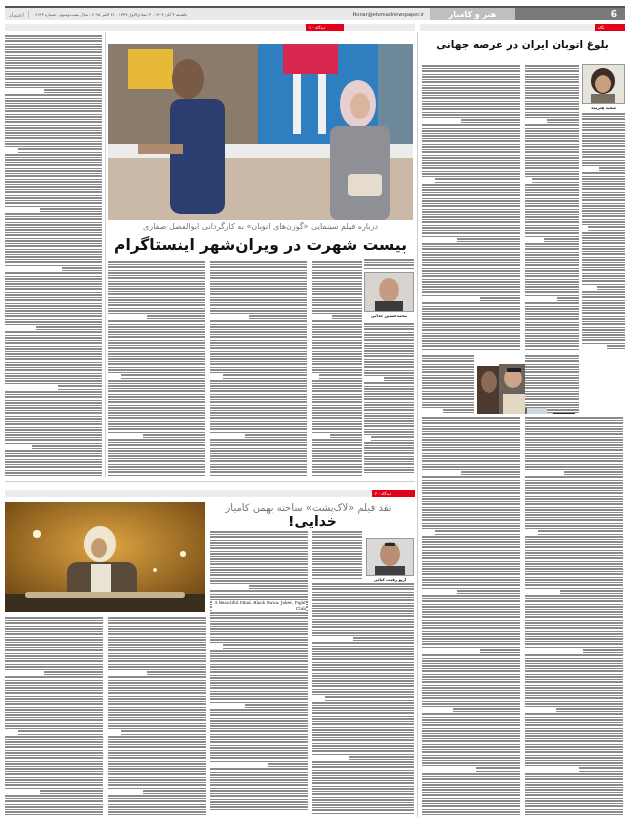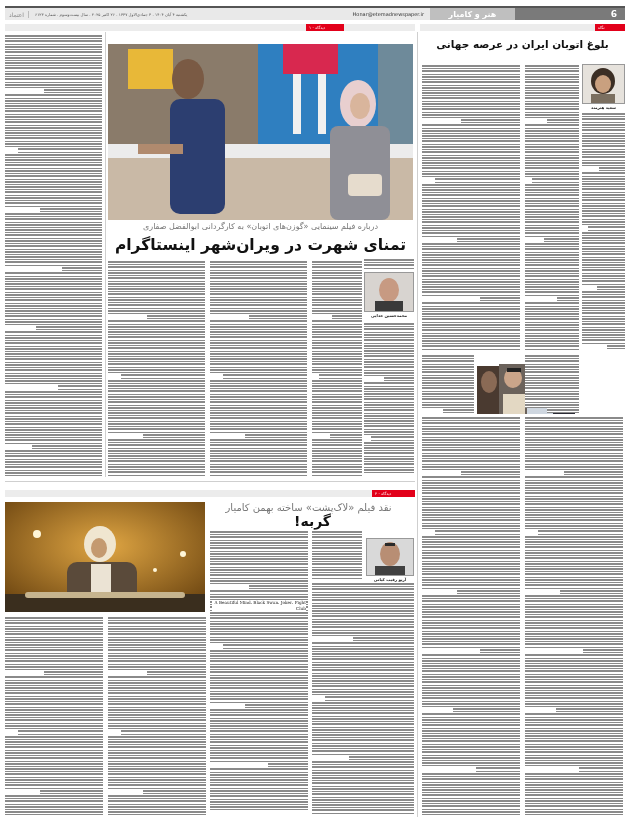--- a/index.html
+++ b/index.html
@@ -145,21 +145,21 @@
     <rect x="62" y="55" width="55" height="115" rx="10" fill="#2c3e70"></rect>
     <rect x="30" y="100" width="45" height="10" fill="#b08a6e"></rect>
     <ellipse cx="250" cy="60" rx="18" ry="24" fill="#e8cfcf"></ellipse>
     <ellipse cx="252" cy="62" rx="10" ry="13" fill="#d9b59c"></ellipse>
     <rect x="222" y="82" width="60" height="94" rx="8" fill="#8f8f96"></rect>
     <rect x="240" y="130" width="34" height="22" rx="4" fill="#e6dccd"></rect>
   </svg>
 </div>
 
 <div class="subhead" style="left:108px; top:222px; width:305px; font-size:8px;">درباره فیلم سینمایی «گوزن‌های اتوبان» به کارگردانی ابوالفضل صفاری</div>
-<div class="headline" style="left:108px; top:234px; width:305px; font-size:15.5px; line-height:22px;">تمنای شهرت در ویران‌شهر اینستاگرام</div>
+<div class="headline" style="left:108px; top:234px; width:305px; font-size:15.5px; line-height:22px;">بیست شهرت در ویران‌شهر اینستاگرام</div>
 
 <div class="textcol" style="left:108px; top:260px; width:97px; height:218px;" id="tc2">
     <span class="line"></span>
     <span class="line"></span>
     <span class="line"></span>
     <span class="line"></span>
     <span class="line"></span>
     <span class="line"></span>
     <span class="line"></span>
     <span class="line"></span>
@@ -710,21 +710,21 @@
     <ellipse cx="95" cy="42" rx="16" ry="18" fill="#f0e6d0"></ellipse>
     <ellipse cx="94" cy="46" rx="8" ry="10" fill="#c49a70"></ellipse>
     <rect x="62" y="60" width="70" height="40" rx="10" fill="#5a4a3a"></rect>
     <rect x="86" y="62" width="20" height="36" fill="#ebe3d4"></rect>
     <rect x="0" y="92" width="200" height="18" fill="#3a2e1e"></rect>
     <rect x="20" y="90" width="160" height="6" rx="3" fill="#c6b48e"></rect>
   </svg>
 </div>
 
 <div class="subhead" style="left:206px; top:502px; width:205px; font-size:10px;">نقد فیلم «لاک‌پشت» ساخته بهمن کامیار</div>
-<div class="headline" style="left:210px; top:513px; width:205px; font-size:14px;">گربه!</div>
+<div class="headline" style="left:210px; top:513px; width:205px; font-size:14px;">خدایی!</div>
 
 <div class="author-box" style="left:366px; top:538px; width:48px;">
   <div class="pic" style="height:38px;">
     <svg width="46" height="36" viewBox="0 0 46 36">
       <rect width="46" height="36" fill="#d9d9d9"></rect>
       <ellipse cx="23" cy="15" rx="10" ry="12" fill="#b88e74"></ellipse>
       <rect x="18" y="4" width="10" height="3" fill="#2a2a2a"></rect>
       <rect x="8" y="27" width="30" height="9" fill="#404040"></rect>
     </svg>
   </div>

